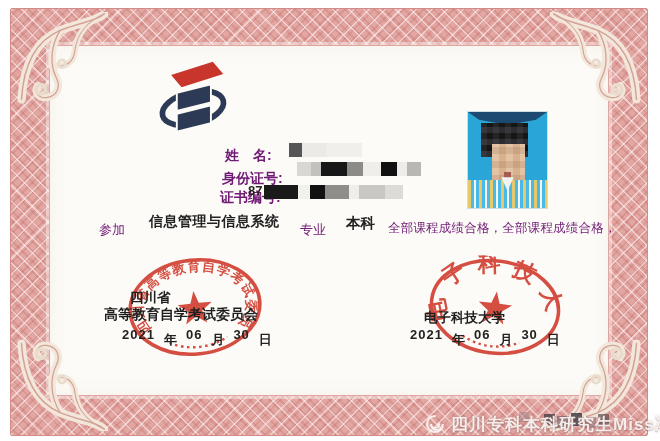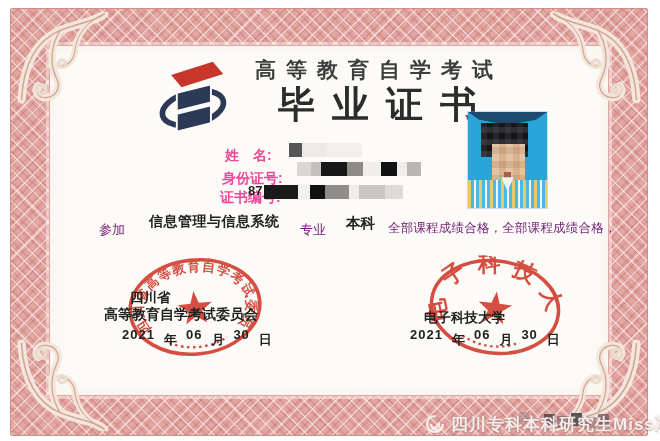--- a/index.html
+++ b/index.html
@@ -27,21 +27,21 @@
   .content{position:absolute;inset:0;z-index:4;}
 
   
   .logo{position:absolute;left:135px;top:55px;width:95px;height:90px;}
   .exam-title{position:absolute;left:255px;top:56px;font-size:21px;font-weight:600;
     letter-spacing:10px;color:#3e3e3e;white-space:nowrap;}
   .main-title{position:absolute;left:278px;top:80px;font-size:37px;font-weight:700;
     letter-spacing:17px;color:#2c2c2c;white-space:nowrap;}
 
   
-  .field-label{position:absolute;font-size:14px;font-weight:700;color:#ec4899;white-space:nowrap;}
+  .field-label{position:absolute;font-size:14px;font-weight:700;color:#701a75;white-space:nowrap;}
   .lbl-name{left:225px;top:147px;}
   .lbl-id{left:222px;top:170px;}
   .lbl-certno{left:220px;top:189px;}
   .certno-prefix{position:absolute;left:248px;top:183px;font-size:13px;font-weight:700;color:#222;}
   .mosaic{position:absolute;display:flex;align-items:flex-start;}
   .mosaic span{display:inline-block;height:14px;}
   .mz-name{left:289px;top:143px;}
   .mz-id{left:297px;top:162px;}
   .mz-cert{left:264px;top:185px;}
 
@@ -154,22 +154,20 @@
 
   <div class="content">
 
     <svg class="logo" viewBox="0 0 100 95">
       <path d="M38 21 L82 7 L93 20 L49 34 Z" fill="#c8352a"></path>
       <ellipse cx="61" cy="56" rx="33" ry="17" fill="none" stroke="#2d3a55" stroke-width="6" transform="rotate(-14 61 56)"></ellipse>
       <path d="M44 40 L80 31 L80 50 L44 59 Z" fill="#2d3a55" stroke="#fcfbf7" stroke-width="2"></path>
       <path d="M44 62 L80 53 L80 72 L44 81 Z" fill="#2d3a55" stroke="#fcfbf7" stroke-width="2"></path>
     </svg>
 
-    <div class="exam-title">高等教育自学考试</div>
-    <div class="main-title">毕业证书</div>
 
     <div class="field-label lbl-name">姓　名:</div>
     <div class="field-label lbl-id">身份证号:</div>
     <div class="field-label lbl-certno">证书编号:</div>
     <div class="certno-prefix">87</div>
 
     <div class="mosaic mz-name">
       <span style="width:13px;background:#565656;"></span>
       <span style="width:24px;background:#eceae7;"></span>
       <span style="width:36px;background:#f1efec;"></span>

